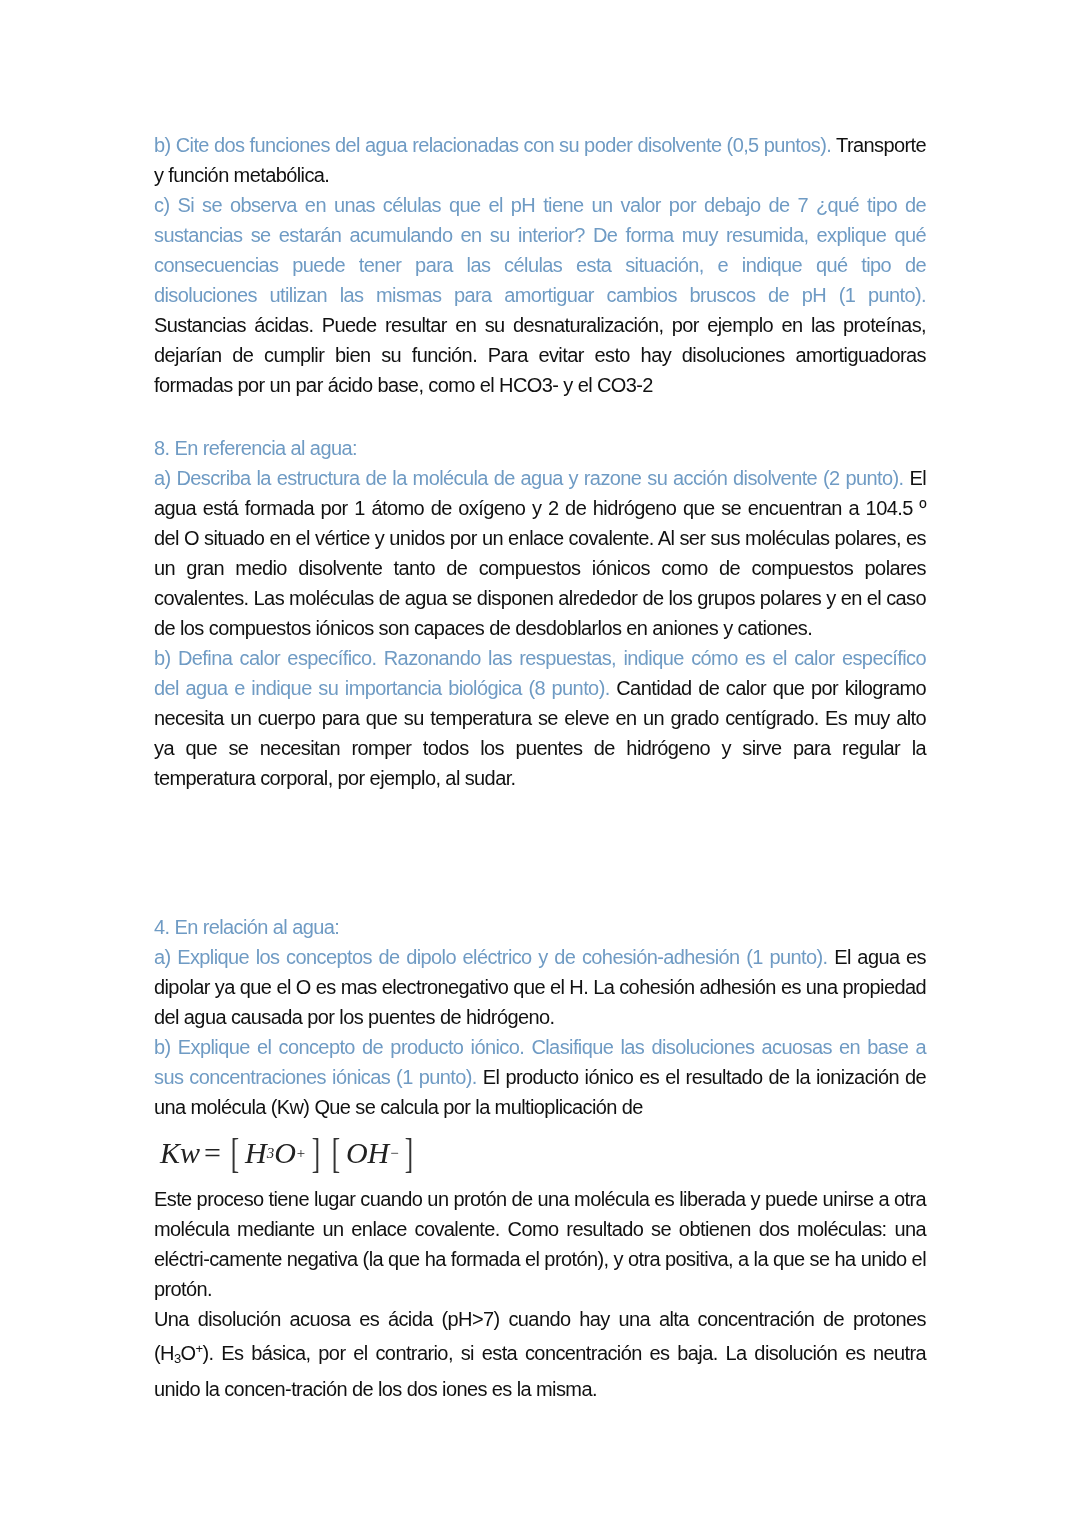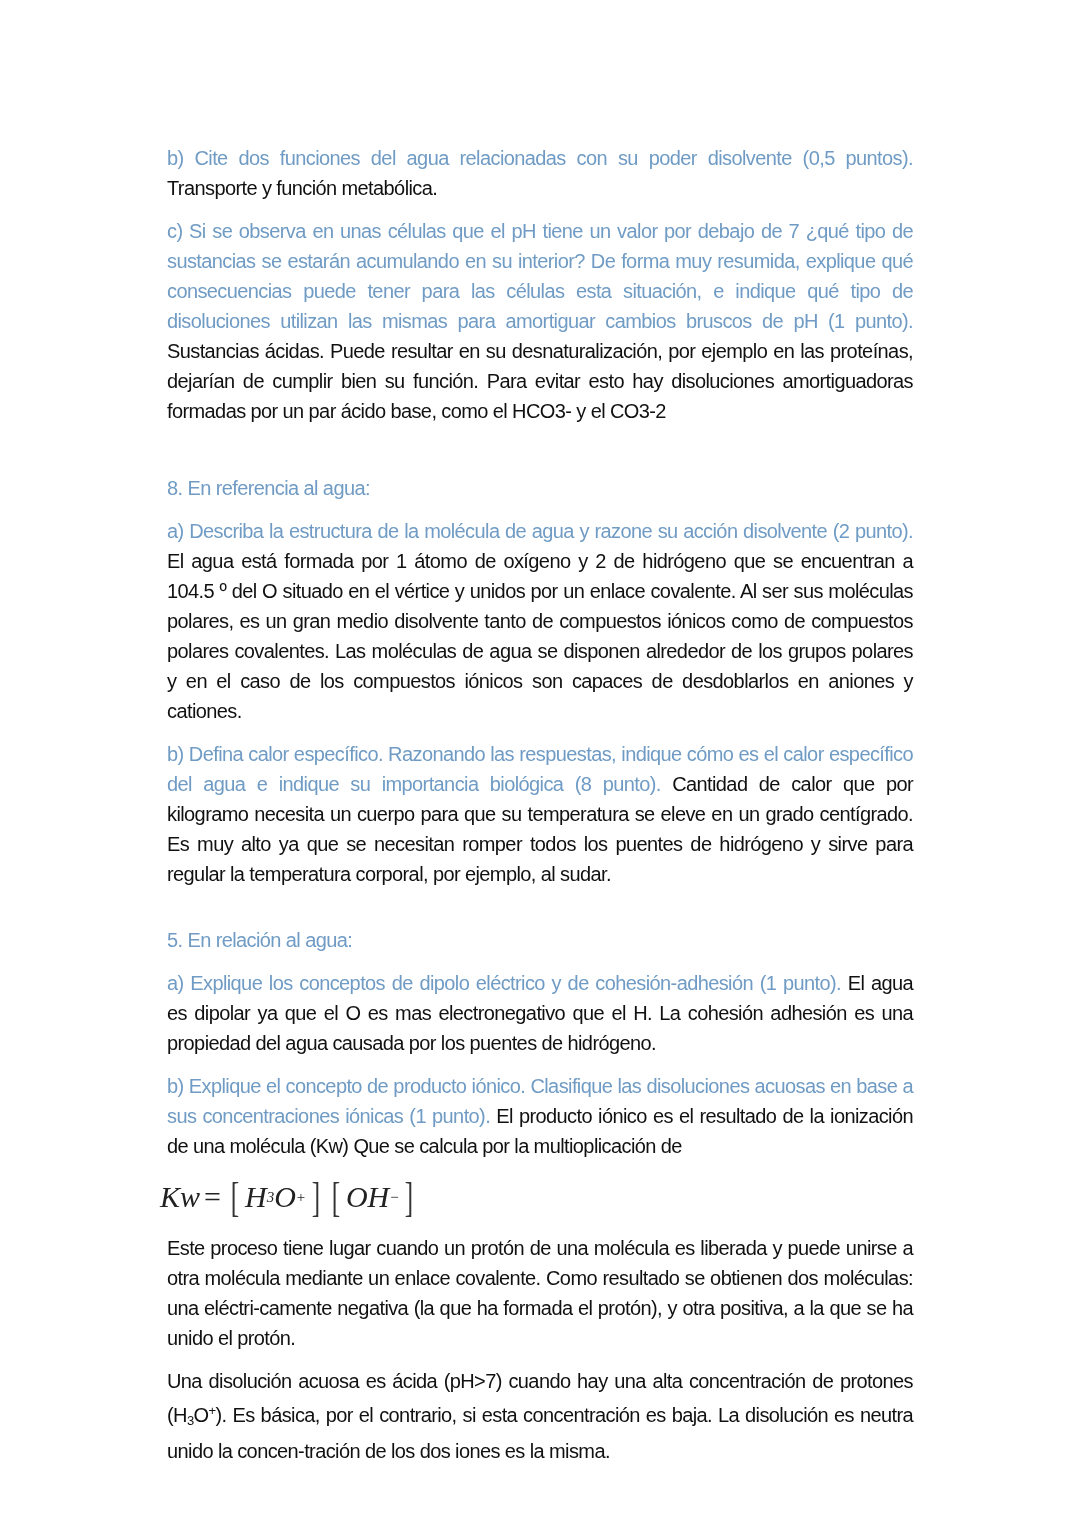--- a/index.html
+++ b/index.html
@@ -17,21 +17,21 @@
       position: absolute;
       left: 154px;
       top: 0;
       width: 772px;
       font-family: "Liberation Sans Narrow", "Liberation Sans", sans-serif;
       font-size: 20px;
       line-height: 30px;
       color: #111111;
     }
     .para {
-      margin: 13px;
+      margin: 0;
       text-align: justify;
       letter-spacing: -0.6px;
       transform-origin: left top;
     }
     .q {
       color: #6f9bc4;
     }
     .a {
       color: #111111;
     }
@@ -77,34 +77,34 @@
     <p class="para">
       <span class="q">b) Cite dos funciones del agua relacionadas con su poder disolvente (0,5 puntos).</span>
       <span class="a">Transporte y función metabólica.</span>
     </p>
     <p class="para">
       <span class="q">c) Si se observa en unas células que el pH tiene un valor por debajo de 7 ¿qué tipo de sustancias se estarán acumulando en su interior? De forma muy resumida, explique qué consecuencias puede tener para las células esta situación, e indique qué tipo de disoluciones utilizan las mismas para amortiguar cambios bruscos de pH (1 punto).</span>
       <span class="a">Sustancias ácidas. Puede resultar en su desnaturalización, por ejemplo en las proteínas, dejarían de cumplir bien su función. Para evitar esto hay disoluciones amortiguadoras formadas por un par ácido base, como el HCO3- y el CO3-2</span>
     </p>
   </div>
 
-  <div class="block" style="top:460px;">
+  <div class="block" style="top:433px;">
     <p class="para q">8. En referencia al agua:</p>
     <p class="para">
       <span class="q">a) Describa la estructura de la molécula de agua y razone su acción disolvente (2 punto).</span>
       <span class="a">El agua está formada por 1 átomo de oxígeno y 2 de hidrógeno que se encuentran a 104.5 º del O situado en el vértice y unidos por un enlace covalente. Al ser sus moléculas polares, es un gran medio disolvente tanto de compuestos iónicos como de compuestos polares covalentes. Las moléculas de agua se disponen alrededor de los grupos polares y en el caso de los compuestos iónicos son capaces de desdoblarlos en aniones y cationes.</span>
     </p>
     <p class="para">
       <span class="q">b) Defina calor específico. Razonando las respuestas, indique cómo es el calor específico del agua e indique su importancia biológica (8 punto).</span>
       <span class="a">Cantidad de calor que por kilogramo necesita un cuerpo para que su temperatura se eleve en un grado centígrado. Es muy alto ya que se necesitan romper todos los puentes de hidrógeno y sirve para regular la temperatura corporal, por ejemplo, al sudar.</span>
     </p>
   </div>
 
   <div class="block" style="top:912px;">
-    <p class="para q">5. En relación al agua:</p>
+    <p class="para q">4. En relación al agua:</p>
     <p class="para">
       <span class="q">a) Explique los conceptos de dipolo eléctrico y de cohesión-adhesión (1 punto).</span>
       <span class="a">El agua es dipolar ya que el O es mas electronegativo que el H. La cohesión adhesión es una propiedad del agua causada por los puentes de hidrógeno.</span>
     </p>
     <p class="para">
       <span class="q">b) Explique el concepto de producto iónico. Clasifique las disoluciones acuosas en base a sus concentraciones iónicas (1 punto).</span>
       <span class="a">El producto iónico es el resultado de la ionización de una molécula (Kw) Que se calcula por la multioplicación de</span>
     </p>
 
     <div class="formula" style="margin:8px 0 8px 6px;">

